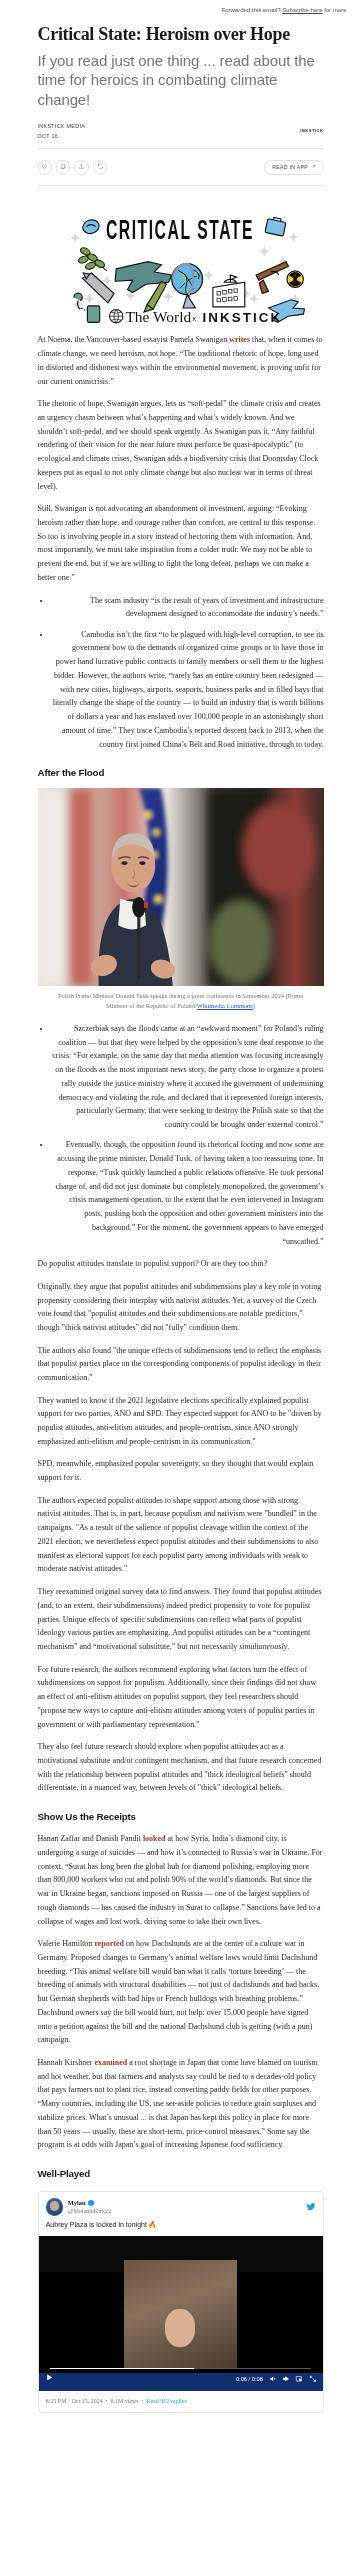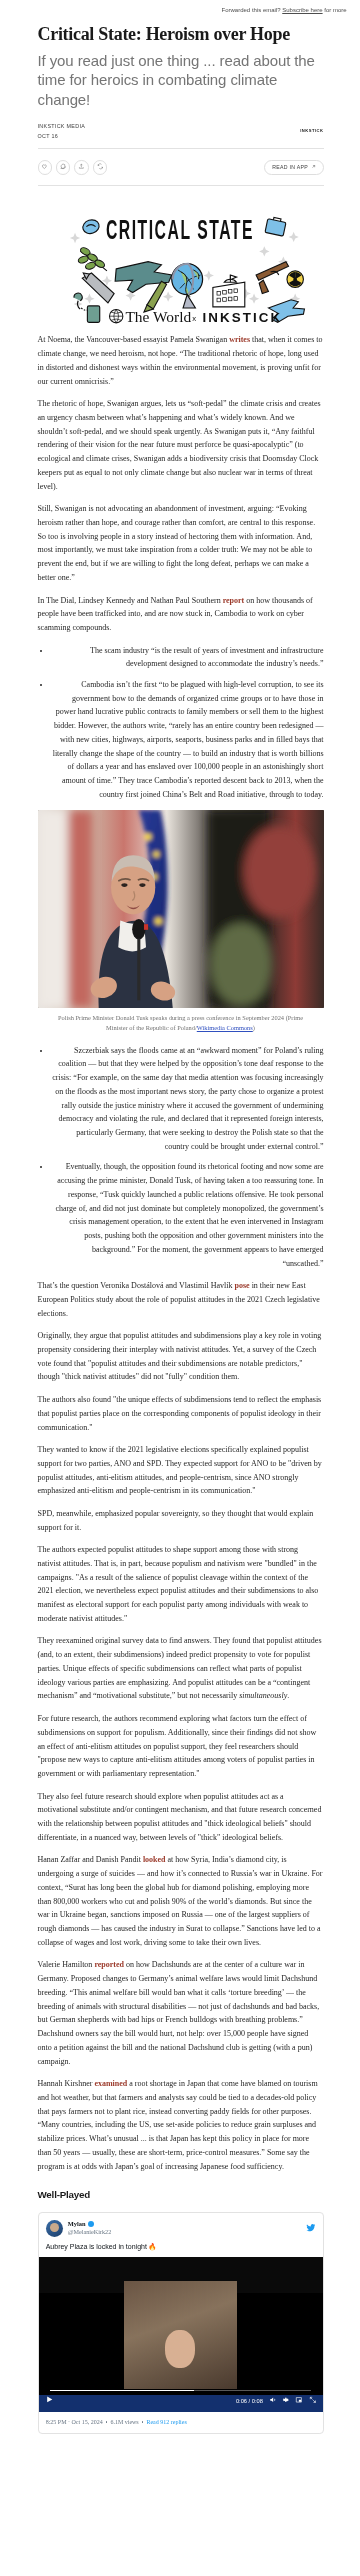--- a/index.html
+++ b/index.html
@@ -342,28 +342,26 @@
     <div class="body-text">
 
       <div>
         <p>
           <span>At Noema, the Vancouver-based essayist Pamela Swanigan </span><a class="red" href="#">writes</a><span> that, when it comes to climate change, we need heroism, not hope. “The traditional rhetoric of hope, long used in distorted and dishonest ways within the environmental movement, is proving unfit for our current omnicrisis.”</span>
         </p>
         <p>The rhetoric of hope, Swanigan argues, lets us “soft-pedal” the climate crisis and creates an urgency chasm between what’s happening and what’s widely known. And we shouldn’t soft-pedal, and we should speak urgently. As Swanigan puts it, “Any faithful rendering of their vision for the near future must perforce be quasi-apocalyptic” (to ecological and climate crises, Swanigan adds a biodiversity crisis that Doomsday Clock keepers put as equal to not only climate change but also nuclear war in terms of threat level).</p>
         <p>Still, Swanigan is not advocating an abandonment of investment, arguing: “Evoking heroism rather than hope, and courage rather than comfort, are central to this response. So too is involving people in a story instead of hectoring them with information. And, most importantly, we must take inspiration from a colder truth: We may not be able to prevent the end, but if we are willing to fight the long defeat, perhaps we can make a better one.”</p>
       </div>
 
-      <p>
-        <span>In The Dial, Lindsey Kennedy and Nathan Paul Southern </span><a class="red" href="#">report</a><span> on how thousands of people have been trafficked into, and are now stuck in, Cambodia to work on cyber scamming compounds.</span>
-      </p>
       <ul class="bul">
         <li>The scam industry “is the result of years of investment and infrastructure development designed to accommodate the industry’s needs.”</li>
         <li>Cambodia isn’t the first “to be plagued with high-level corruption, to see its government bow to the demands of organized crime groups or to have those in power hand lucrative public contracts to family members or sell them to the highest bidder. However, the authors write, “rarely has an entire country been redesigned — with new cities, highways, airports, seaports, business parks and in filled bays that literally change the shape of the country — to build an industry that is worth billions of dollars a year and has enslaved over 100,000 people in an astonishingly short amount of time.” They trace Cambodia’s reported descent back to 2013, when the country first joined China’s Belt and Road initiative, through to today.</li>
       </ul>
 
+      <h2 class="sec">After the Flood</h2>
 
       <figure>
         <div class="photo">
           <svg viewBox="0 0 556 385" preserveAspectRatio="none" style="width:100%;height:100%;display:block">
             <defs>
               <linearGradient id="bgr" x1="0" y1="0" x2="1" y2="0">
                 <stop offset="0%" stop-color="#e6e2de"></stop>
                   <stop offset="18%" stop-color="#cdb4a4"></stop>
                 <stop offset="30%" stop-color="#c9766d"></stop>
                   <stop offset="45%" stop-color="#e9e4dd"></stop>
@@ -428,34 +426,33 @@
         <figcaption>
           <span>Polish Prime Minister Donald Tusk speaks during a press conference in September 2024 (Prime Minister of the Republic of Poland/</span><a href="#">Wikimedia Commons</a><span>)</span>
         </figcaption>
       </figure>
 
       <ul class="bul">
         <li>Szczerbiak says the floods came at an “awkward moment” for Poland’s ruling coalition — but that they were helped by the opposition’s tone deaf response to the crisis: “For example, on the same day that media attention was focusing increasingly on the floods as the most important news story, the party chose to organize a protest rally outside the justice ministry where it accused the government of undermining democracy and violating the rule, and declared that it represented foreign interests, particularly Germany, that were seeking to destroy the Polish state so that the country could be brought under external control.”</li>
         <li>Eventually, though, the opposition found its rhetorical footing and now some are accusing the prime minister, Donald Tusk, of having taken a too reassuring tone. In response, “Tusk quickly launched a public relations offensive. He took personal charge of, and did not just dominate but completely monopolized, the government’s crisis management operation, to the extent that he even intervened in Instagram posts, pushing both the opposition and other government ministers into the background.” For the moment, the government appears to have emerged “unscathed.”</li>
       </ul>
 
-      <p>
-        <span>That’s the question Veronika Dostálová and Vlastimil Havlík </span><a class="red" href="#">pose</a><span> in their new East European Politics study about the role of populist attitudes in the 2021 Czech legislative elections.</span>
-      </p>
+      <p>Do populist attitudes translate to populist support? Or are they too thin?</p>
       <p>Originally, they argue that populist attitudes and subdimensions play a key role in voting propensity considering their interplay with nativist attitudes. Yet, a survey of the Czech vote found that "populist attitudes and their subdimensions are notable predictors," though "thick nativist attitudes" did not "fully" condition them.</p>
       <p>The authors also found "the unique effects of subdimensions tend to reflect the emphasis that populist parties place on the corresponding components of populist ideology in their communication."</p>
       <p>They wanted to know if the 2021 legislative elections specifically explained populist support for two parties, ANO and SPD. They expected support for ANO to be "driven by populist attitudes, anti-elitism attitudes, and people-centrism, since ANO strongly emphasized anti-elitism and people-centrism in its communication."</p>
       <p>SPD, meanwhile, emphasized popular sovereignty, so they thought that would explain support for it.</p>
       <p>The authors expected populist attitudes to shape support among those with strong nativist attitudes. That is, in part, because populism and nativism were "bundled" in the campaigns. "As a result of the salience of populist cleavage within the context of the 2021 election, we nevertheless expect populist attitudes and their subdimensions to also manifest as electoral support for each populist party among individuals with weak to moderate nativist attitudes."</p>
       <p>
         <span>They reexamined original survey data to find answers. They found that populist attitudes (and, to an extent, their subdimensions) indeed predict propensity to vote for populist parties. Unique effects of specific subdimensions can reflect what parts of populist ideology various parties are emphasizing. And populist attitudes can be a “contingent mechanism” and “motivational substitute,” but not necessarily </span><em>simultaneously</em><span>.</span>
       </p>
       <p>For future research, the authors recommend exploring what factors turn the effect of subdimensions on support for populism. Additionally, since their findings did not show an effect of anti-elitism attitudes on populist support, they feel researchers should "propose new ways to capture anti-elitism attitudes among voters of populist parties in government or with parliamentary representation."</p>
       <p>They also feel future research should explore when populist attitudes act as a motivational substitute and/or contingent mechanism, and that future research concerned with the relationship between populist attitudes and "thick ideological beliefs" should differentiate, in a nuanced way, between levels of "thick" ideological beliefs.</p>
 
+      <h2 class="sec">Show Us the Receipts</h2>
       <p>
         <span>Hanan Zaffar and Danish Pandit </span><a class="red" href="#">looked</a><span> at how Syria, India’s diamond city, is undergoing a surge of suicides — and how it’s connected to Russia’s war in Ukraine. For context, “Surat has long been the global hub for diamond polishing, employing more than 800,000 workers who cut and polish 90% of the world’s diamonds. But since the war in Ukraine began, sanctions imposed on Russia — one of the largest suppliers of rough diamonds — has caused the industry in Surat to collapse.” Sanctions have led to a collapse of wages and lost work, driving some to take their own lives.</span>
       </p>
       <p>
         <span>Valerie Hamilton </span><a class="red" href="#">reported</a><span> on how Dachshunds are at the center of a culture war in Germany. Proposed changes to Germany’s animal welfare laws would limit Dachshund breeding. “This animal welfare bill would ban what it calls ‘torture breeding’ — the breeding of animals with structural disabilities — not just of dachshunds and bad backs, but German shepherds with bad hips or French bulldogs with breathing problems.” Dachshund owners say the bill would hurt, not help: over 15,000 people have signed onto a petition against the bill and the national Dachshund club is getting (with a pun) campaign.</span>
       </p>
       <p>
         <span>Hannah Kirshner </span><a class="red" href="#">examined</a><span> a root shortage in Japan that come have blamed on tourism and hot weather, but that farmers and analysts say could be tied to a decades-old policy that pays farmers not to plant rice, instead converting paddy fields for other purposes. “Many countries, including the US, use set-aside policies to reduce grain surpluses and stabilize prices. What’s unusual ... is that Japan has kept this policy in place for more than 50 years — usually, these are short-term, price-control measures.” Some say the program is at odds with Japan’s goal of increasing Japanese food sufficiency.</span>
       </p>
 

